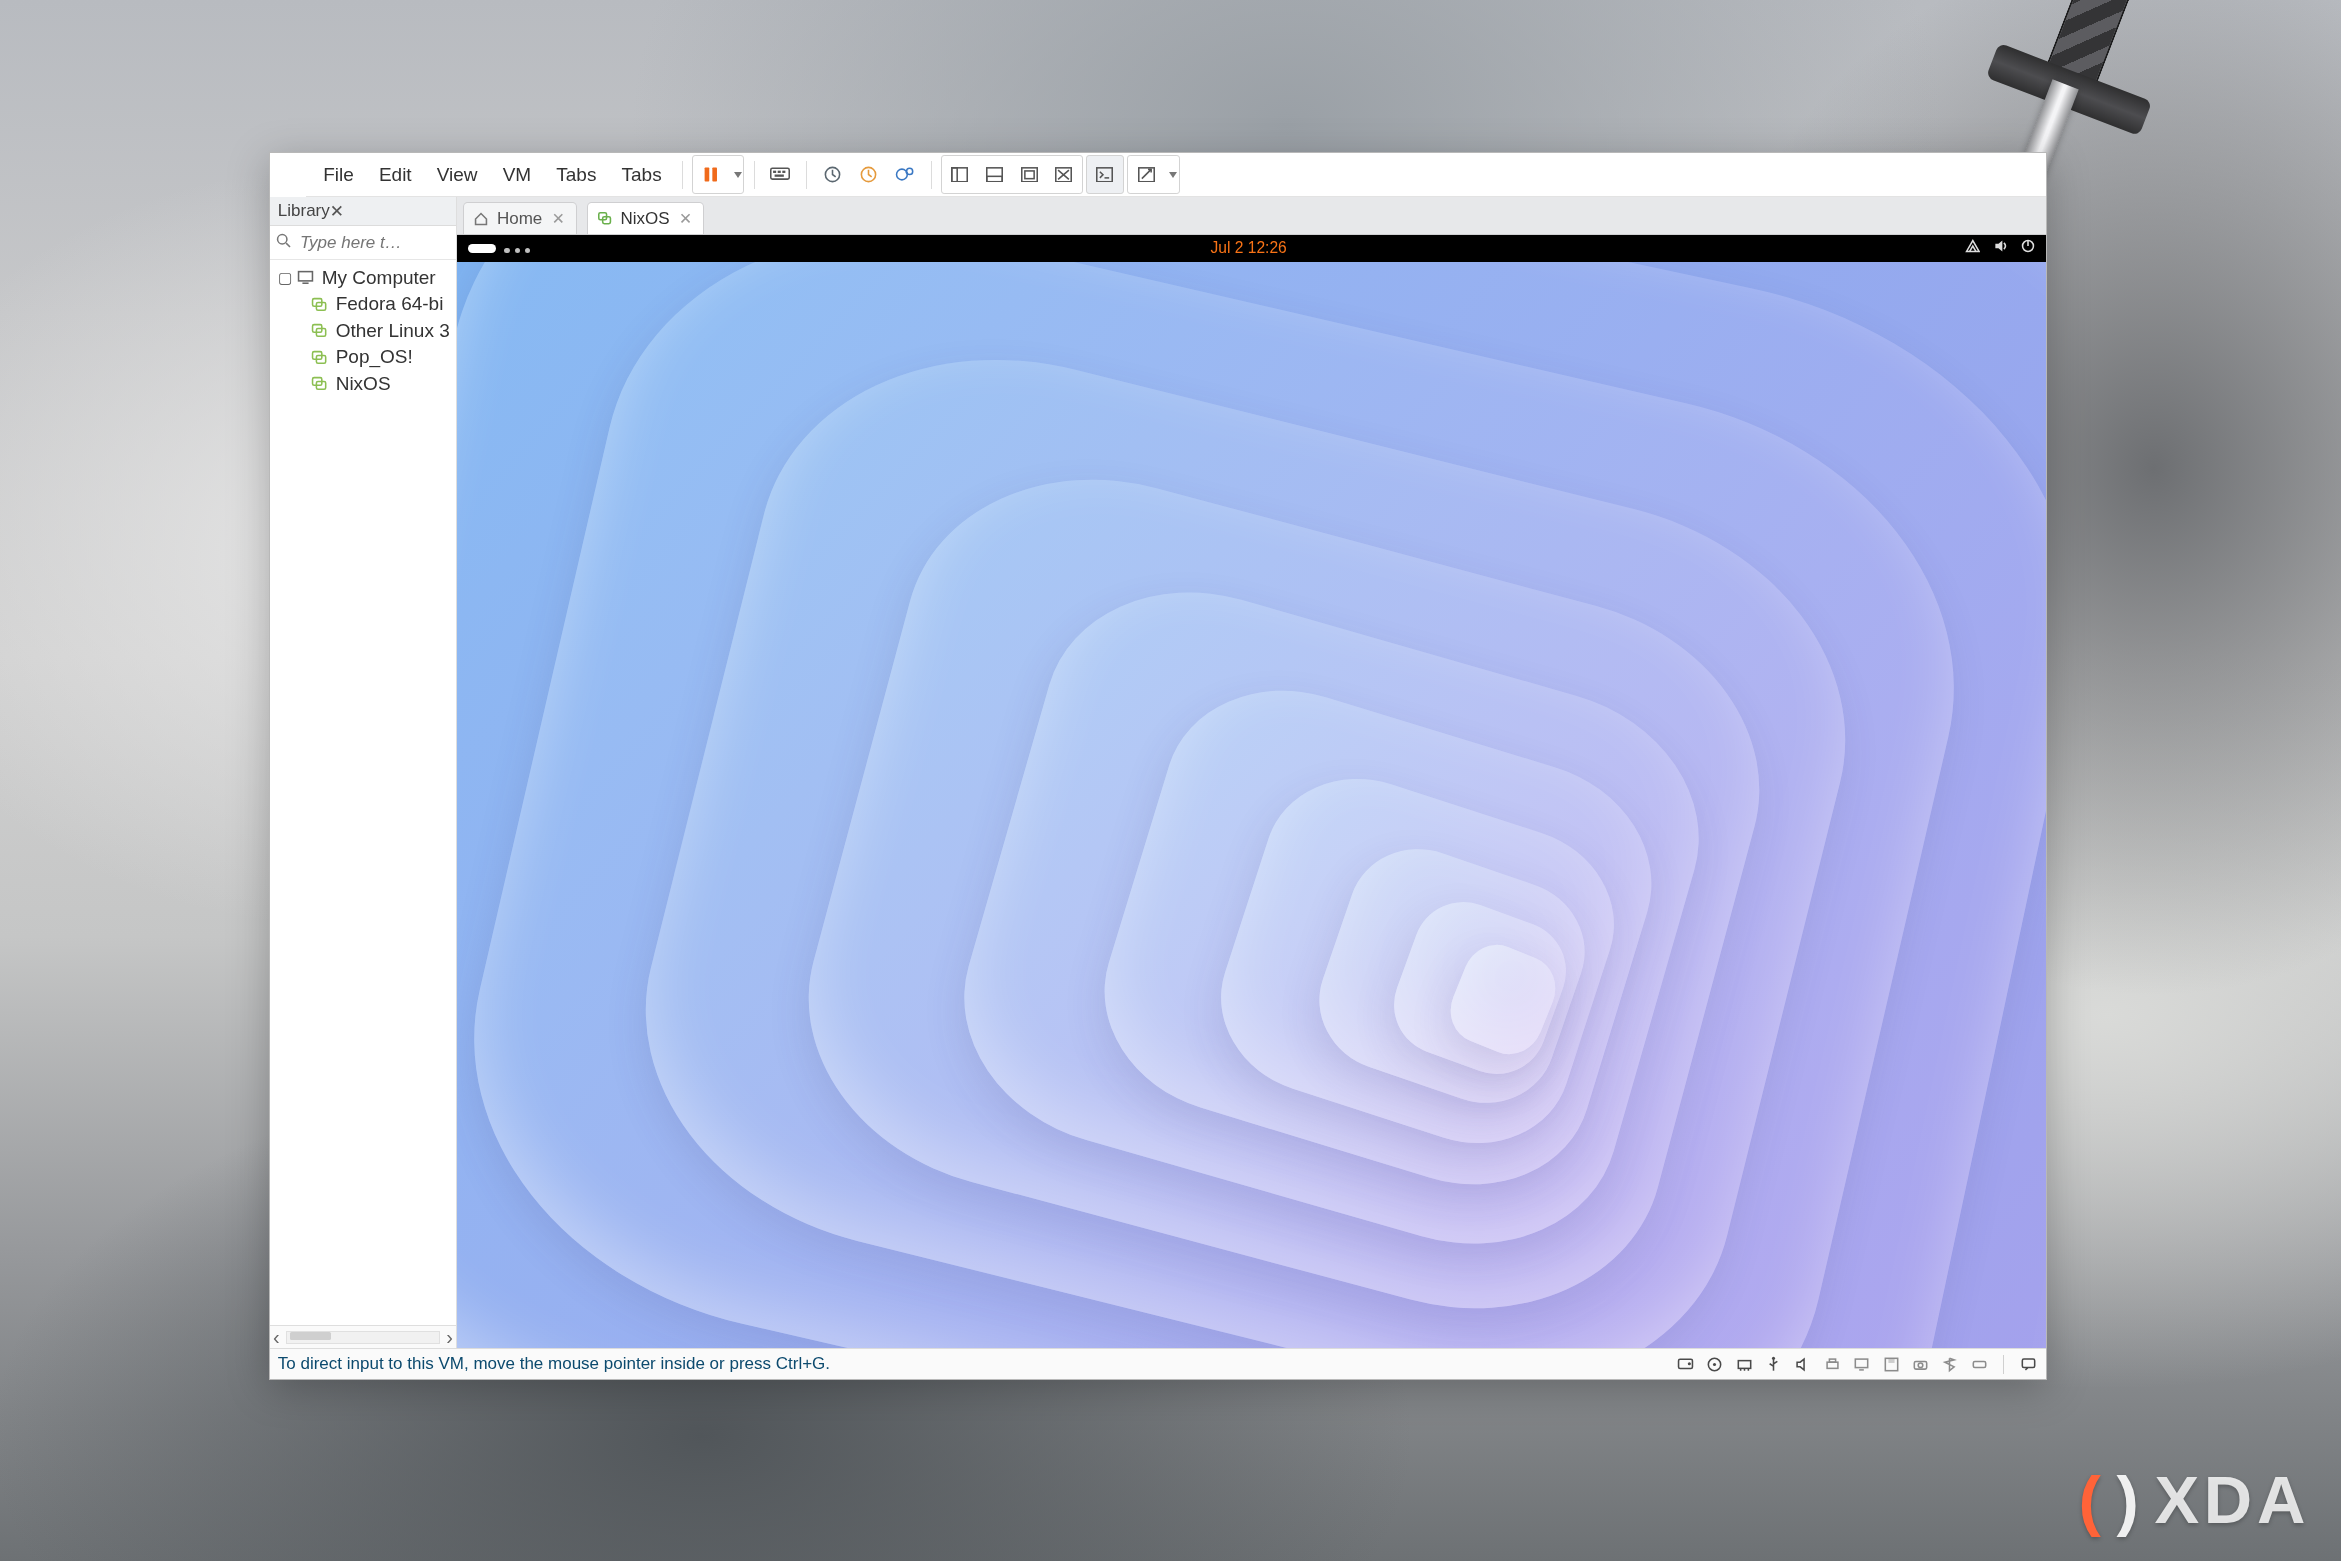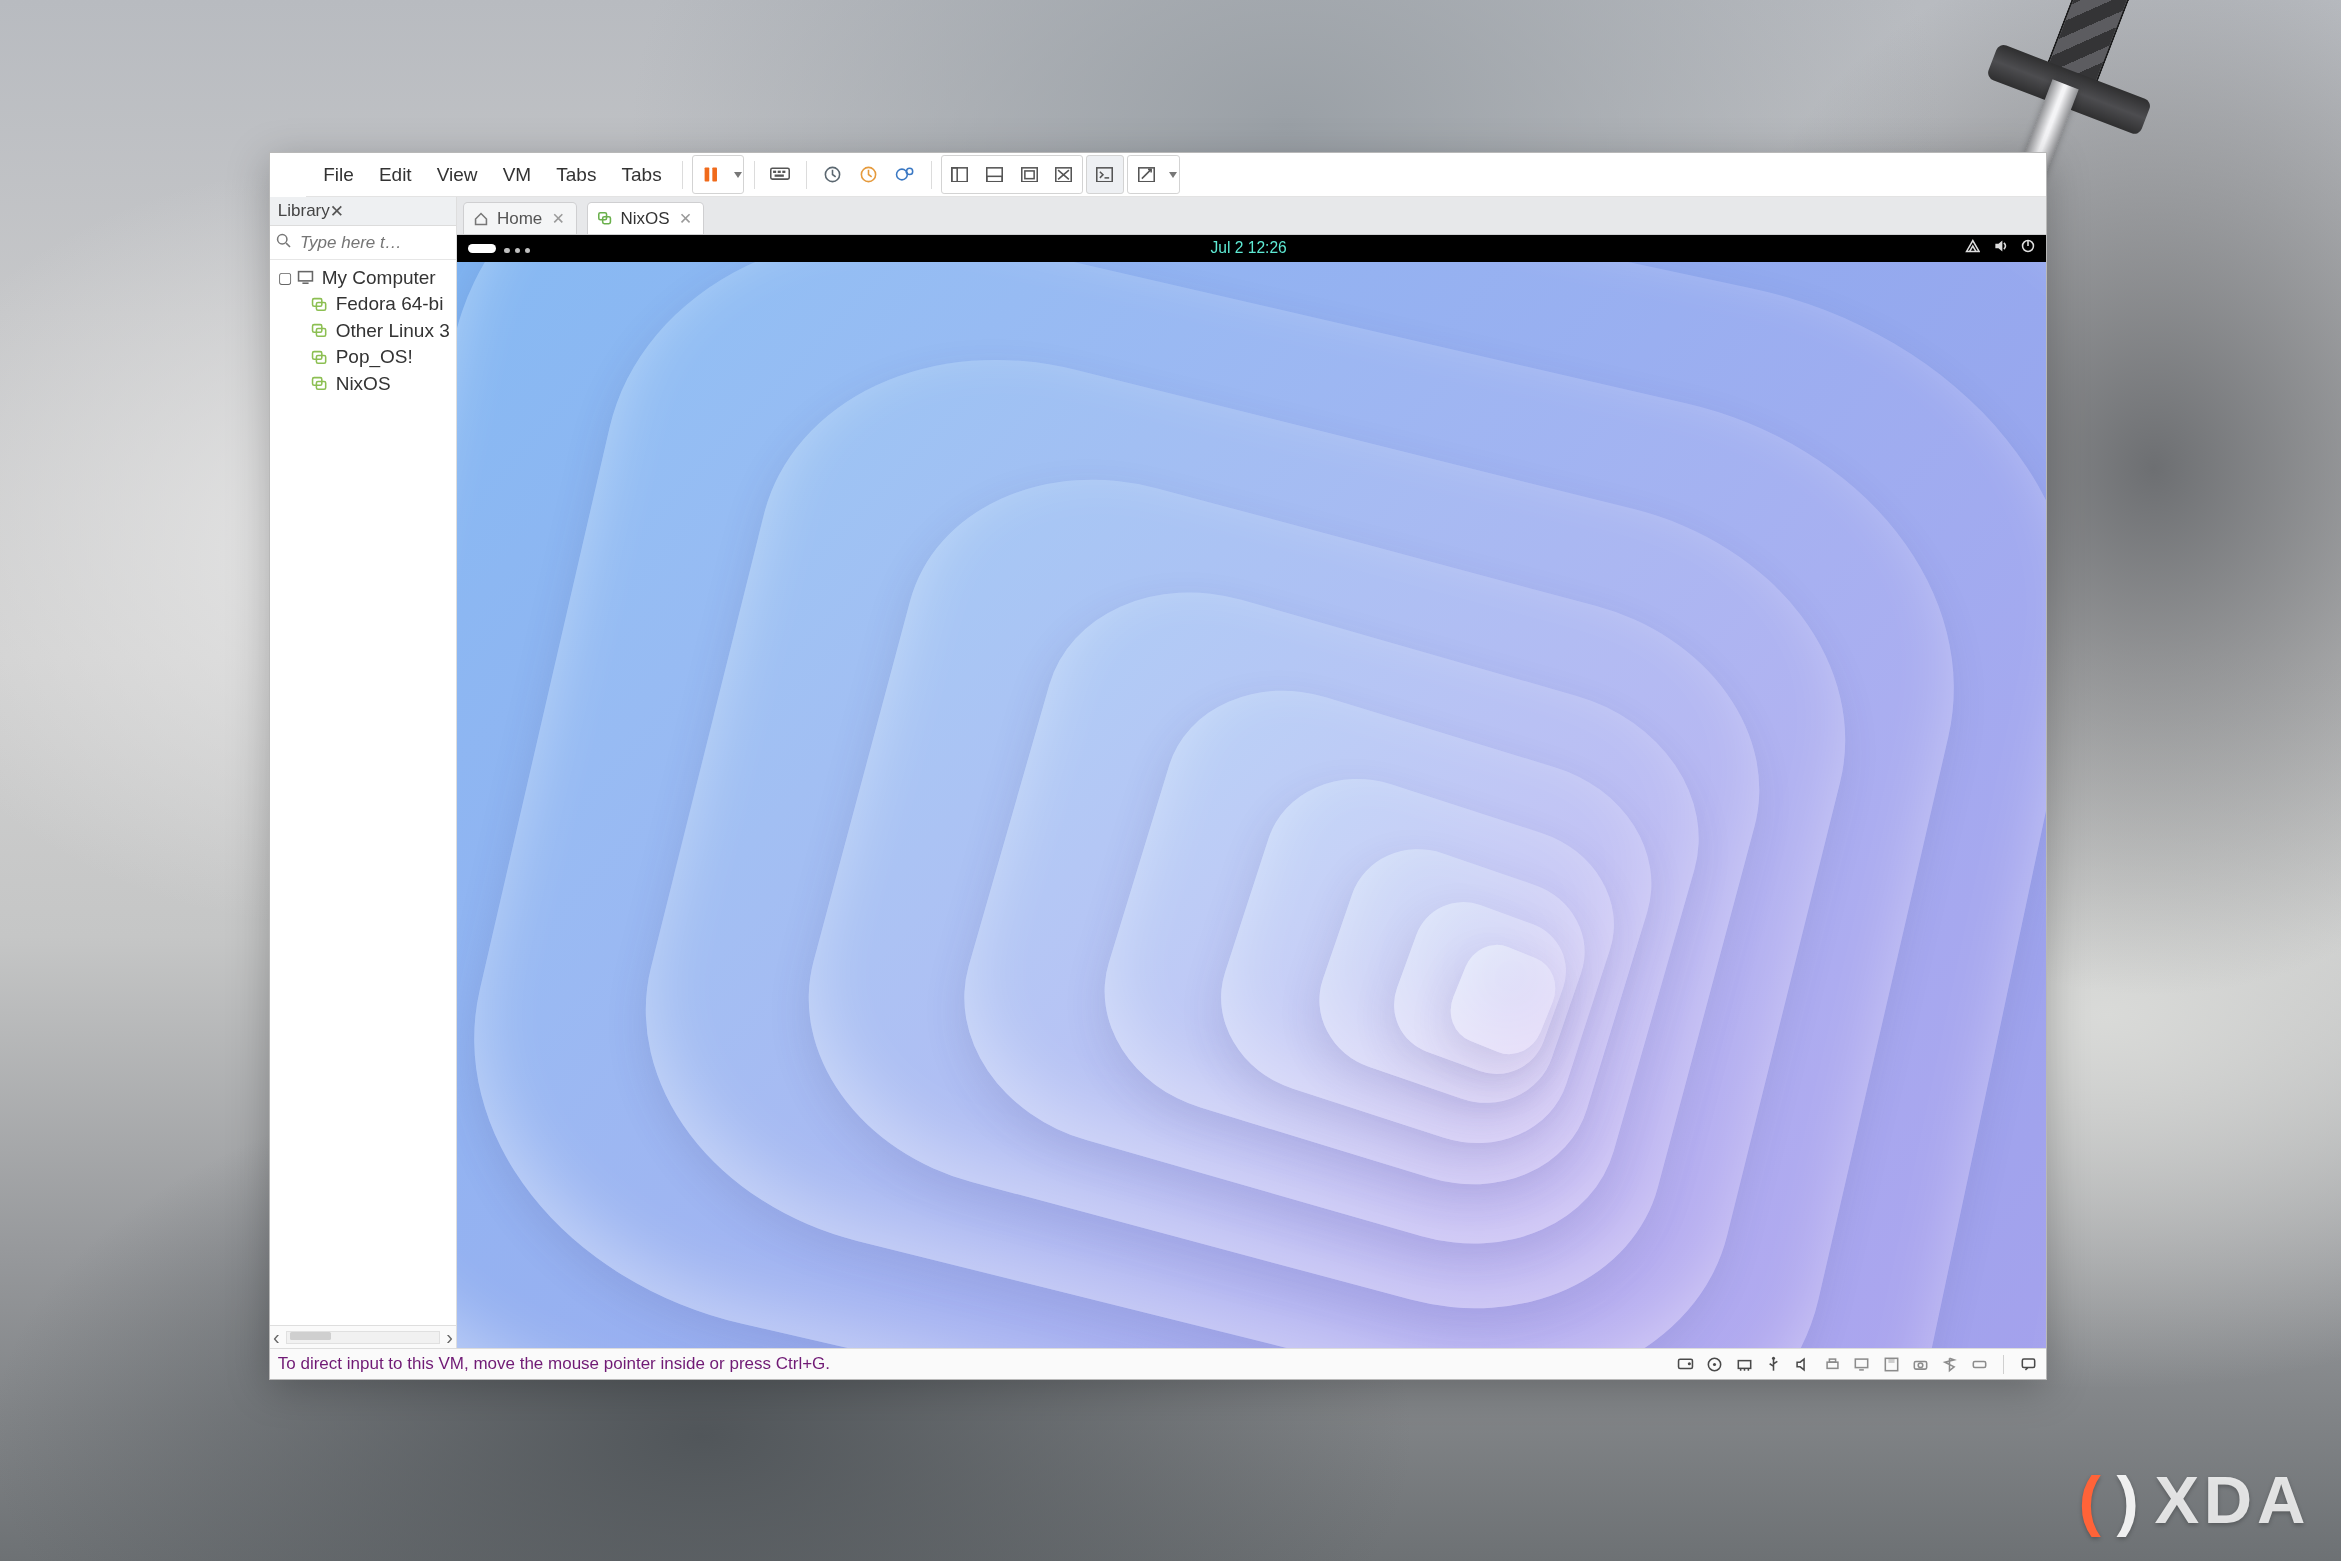--- a/index.html
+++ b/index.html
@@ -151,40 +151,40 @@
     display:flex; align-items:center; gap:7.8px; font-size:17px; color:#333;
   }
   .tab .close-x{ color:#9a9a9a; font-size:15.6px; padding:0 1.6px; }
   .tab.inactive{ background:#f4f5f6; color:#555; }
   .tab .mini-icon{ width:15.6px; height:15.6px; display:inline-flex; align-items:center; justify-content:center; }
   .vm-viewport {
     flex:1 1 auto; position:relative; background:#fff; overflow:hidden;
   }
   .gnome-bar{
     position:absolute; left:0; right:0; top:0; height:26.5px; background:#000;
-    display:flex; align-items:center; color:#5eead4; font-size:15.6px;
+    display:flex; align-items:center; color:#f97316; font-size:15.6px;
     padding:0 11px; justify-content:space-between;
   }
   .gnome-bar .left{ display:flex; align-items:center; gap:6.2px; }
   .gnome-bar .pill{ width:28px; height:9.4px; background:#fff; border-radius:6.2px; }
   .gnome-bar .dots span{ width:5.5px; height:5.5px; background:#bfbfbf; border-radius:50%; display:inline-block; margin:0 2.3px; }
   .gnome-bar .right{ display:flex; align-items:center; gap:12.5px; }
   .wallpaper{
     position:absolute; left:0; right:0; top:26.5px; bottom:0;
     background: linear-gradient(120deg, #74b6f2 0%, #86b9f2 25%, #97aef0 45%, #a79ded 62%, #b093e9 78%, #b98de6 100%);
     overflow:hidden;
   }
   .ring{
     position:absolute; border-radius:24%;
     box-shadow: 0 14px 39px rgba(60,60,120,.12), inset 0 -23.4px 62px rgba(255,255,255,.35);
   }
   .statusbar{
     height:30px; border-top:0.8px solid #dcdcdc; background:#fafafa;
     display:flex; align-items:center; justify-content:space-between;
-    padding:0 7.8px; font-size:17px; color:#701a75;
+    padding:0 7.8px; font-size:17px; color:#0c4a6e;
   }
   .statusbar .right-icons{ display:flex; align-items:center; gap:9.4px; }
   .statusbar .right-icons .ico{ width:20px; height:20px; display:flex; align-items:center; justify-content:center; color:#8c8c8c; }
   .statusbar .right-icons .ico.active{ color:#4a4a4a; }
   .statusbar .divider{ width:0.8px; height:19px; background:#d0d0d0; margin:0 4.7px; }
 </style>
 </head>
 <body>
 
 <div class="desktop-bg">

